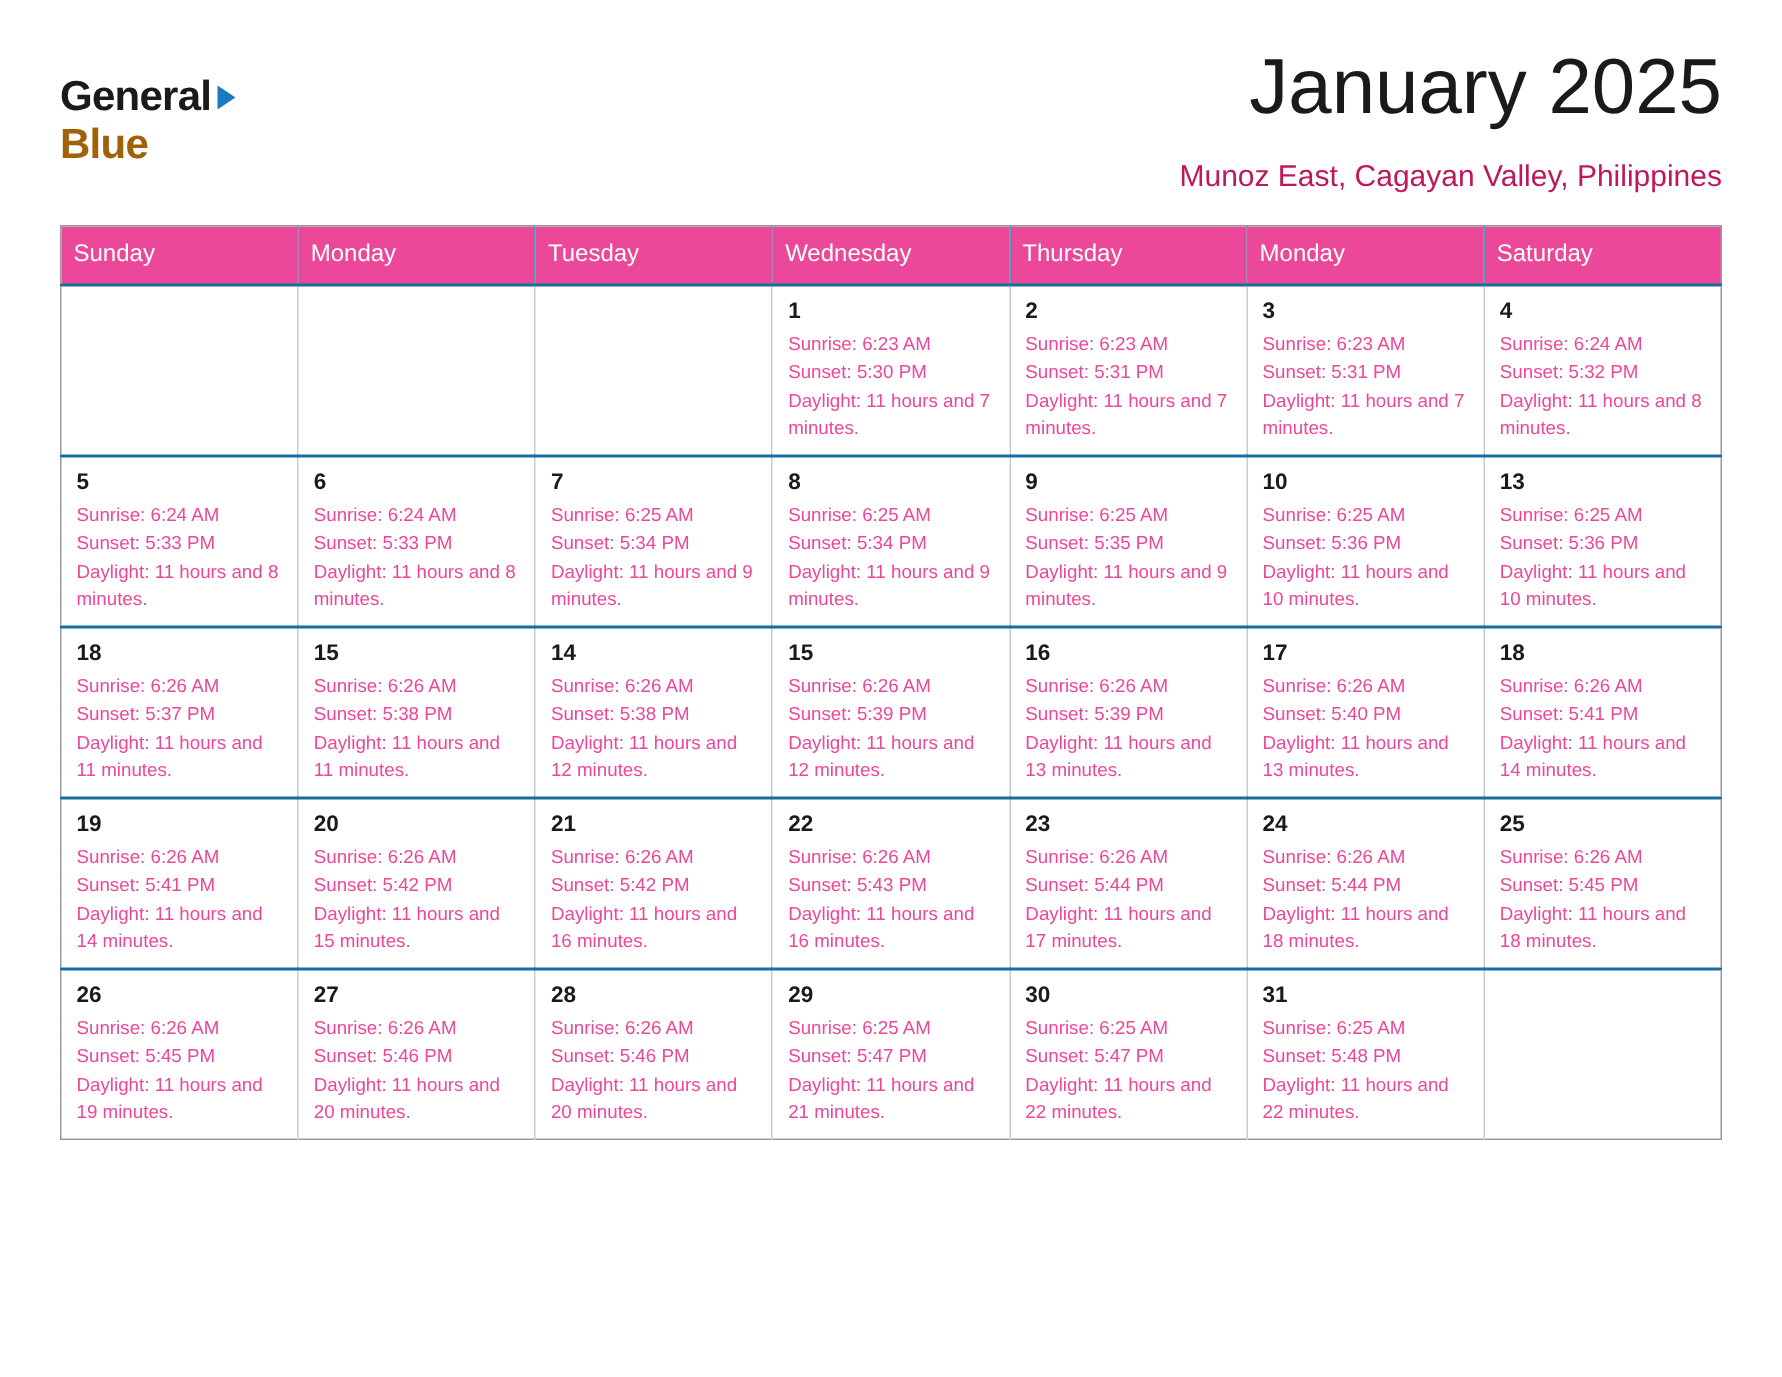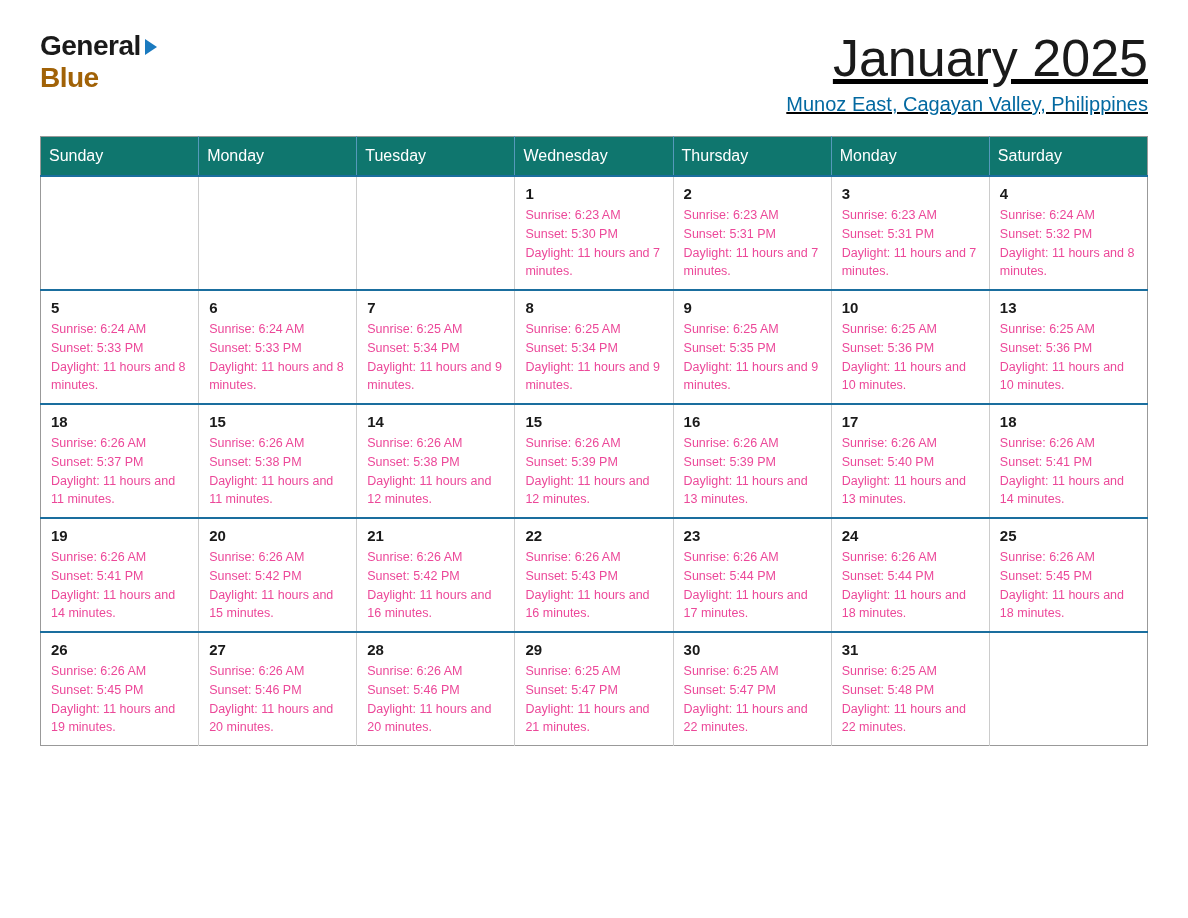--- a/index.html
+++ b/index.html
@@ -6,21 +6,21 @@
     body {
       font-family: Arial, Helvetica, sans-serif;
       background: #ffffff;
       padding: 30px 40px;
       width: 1188px;
       min-height: 918px;
     }
     .header {
       display: flex;
       justify-content: space-between;
-      align-items: flex-start;
+      align-items: center;
       margin-bottom: 20px;
     }
     .logo {
       display: flex;
       flex-direction: column;
       align-items: flex-start;
     }
     .logo-text-general {
       font-size: 28px;
       font-weight: bold;
@@ -43,40 +43,39 @@
       border-bottom: 8px solid transparent;
       margin-left: 4px;
       margin-top: 2px;
     }
     .logo-row {
       display: flex;
       align-items: center;
     }
     .title-section {
       text-align: right;
-      text-decoration: underline;
     }
     .month-title {
       font-size: 52px;
       font-weight: normal;
       color: #1a1a1a;
       line-height: 1.1;
     }
     .location-title {
       font-size: 20px;
-      color: #0369a1;
-      margin-top: 6px;
+      color: #be185d;
+      margin-top: 20px;
     }
     .calendar {
       width: 100%;
       border-collapse: collapse;
       border: 1px solid #999;
     }
     .calendar thead tr {
-      background-color: #0f766e;
+      background-color: #ec4899;
     }
     .calendar thead th {
       color: #ffffff;
       padding: 10px 8px;
       font-size: 16px;
       font-weight: normal;
       text-align: left;
       border-right: 1px solid #5599bb;
     }
     .calendar thead th:last-child {

